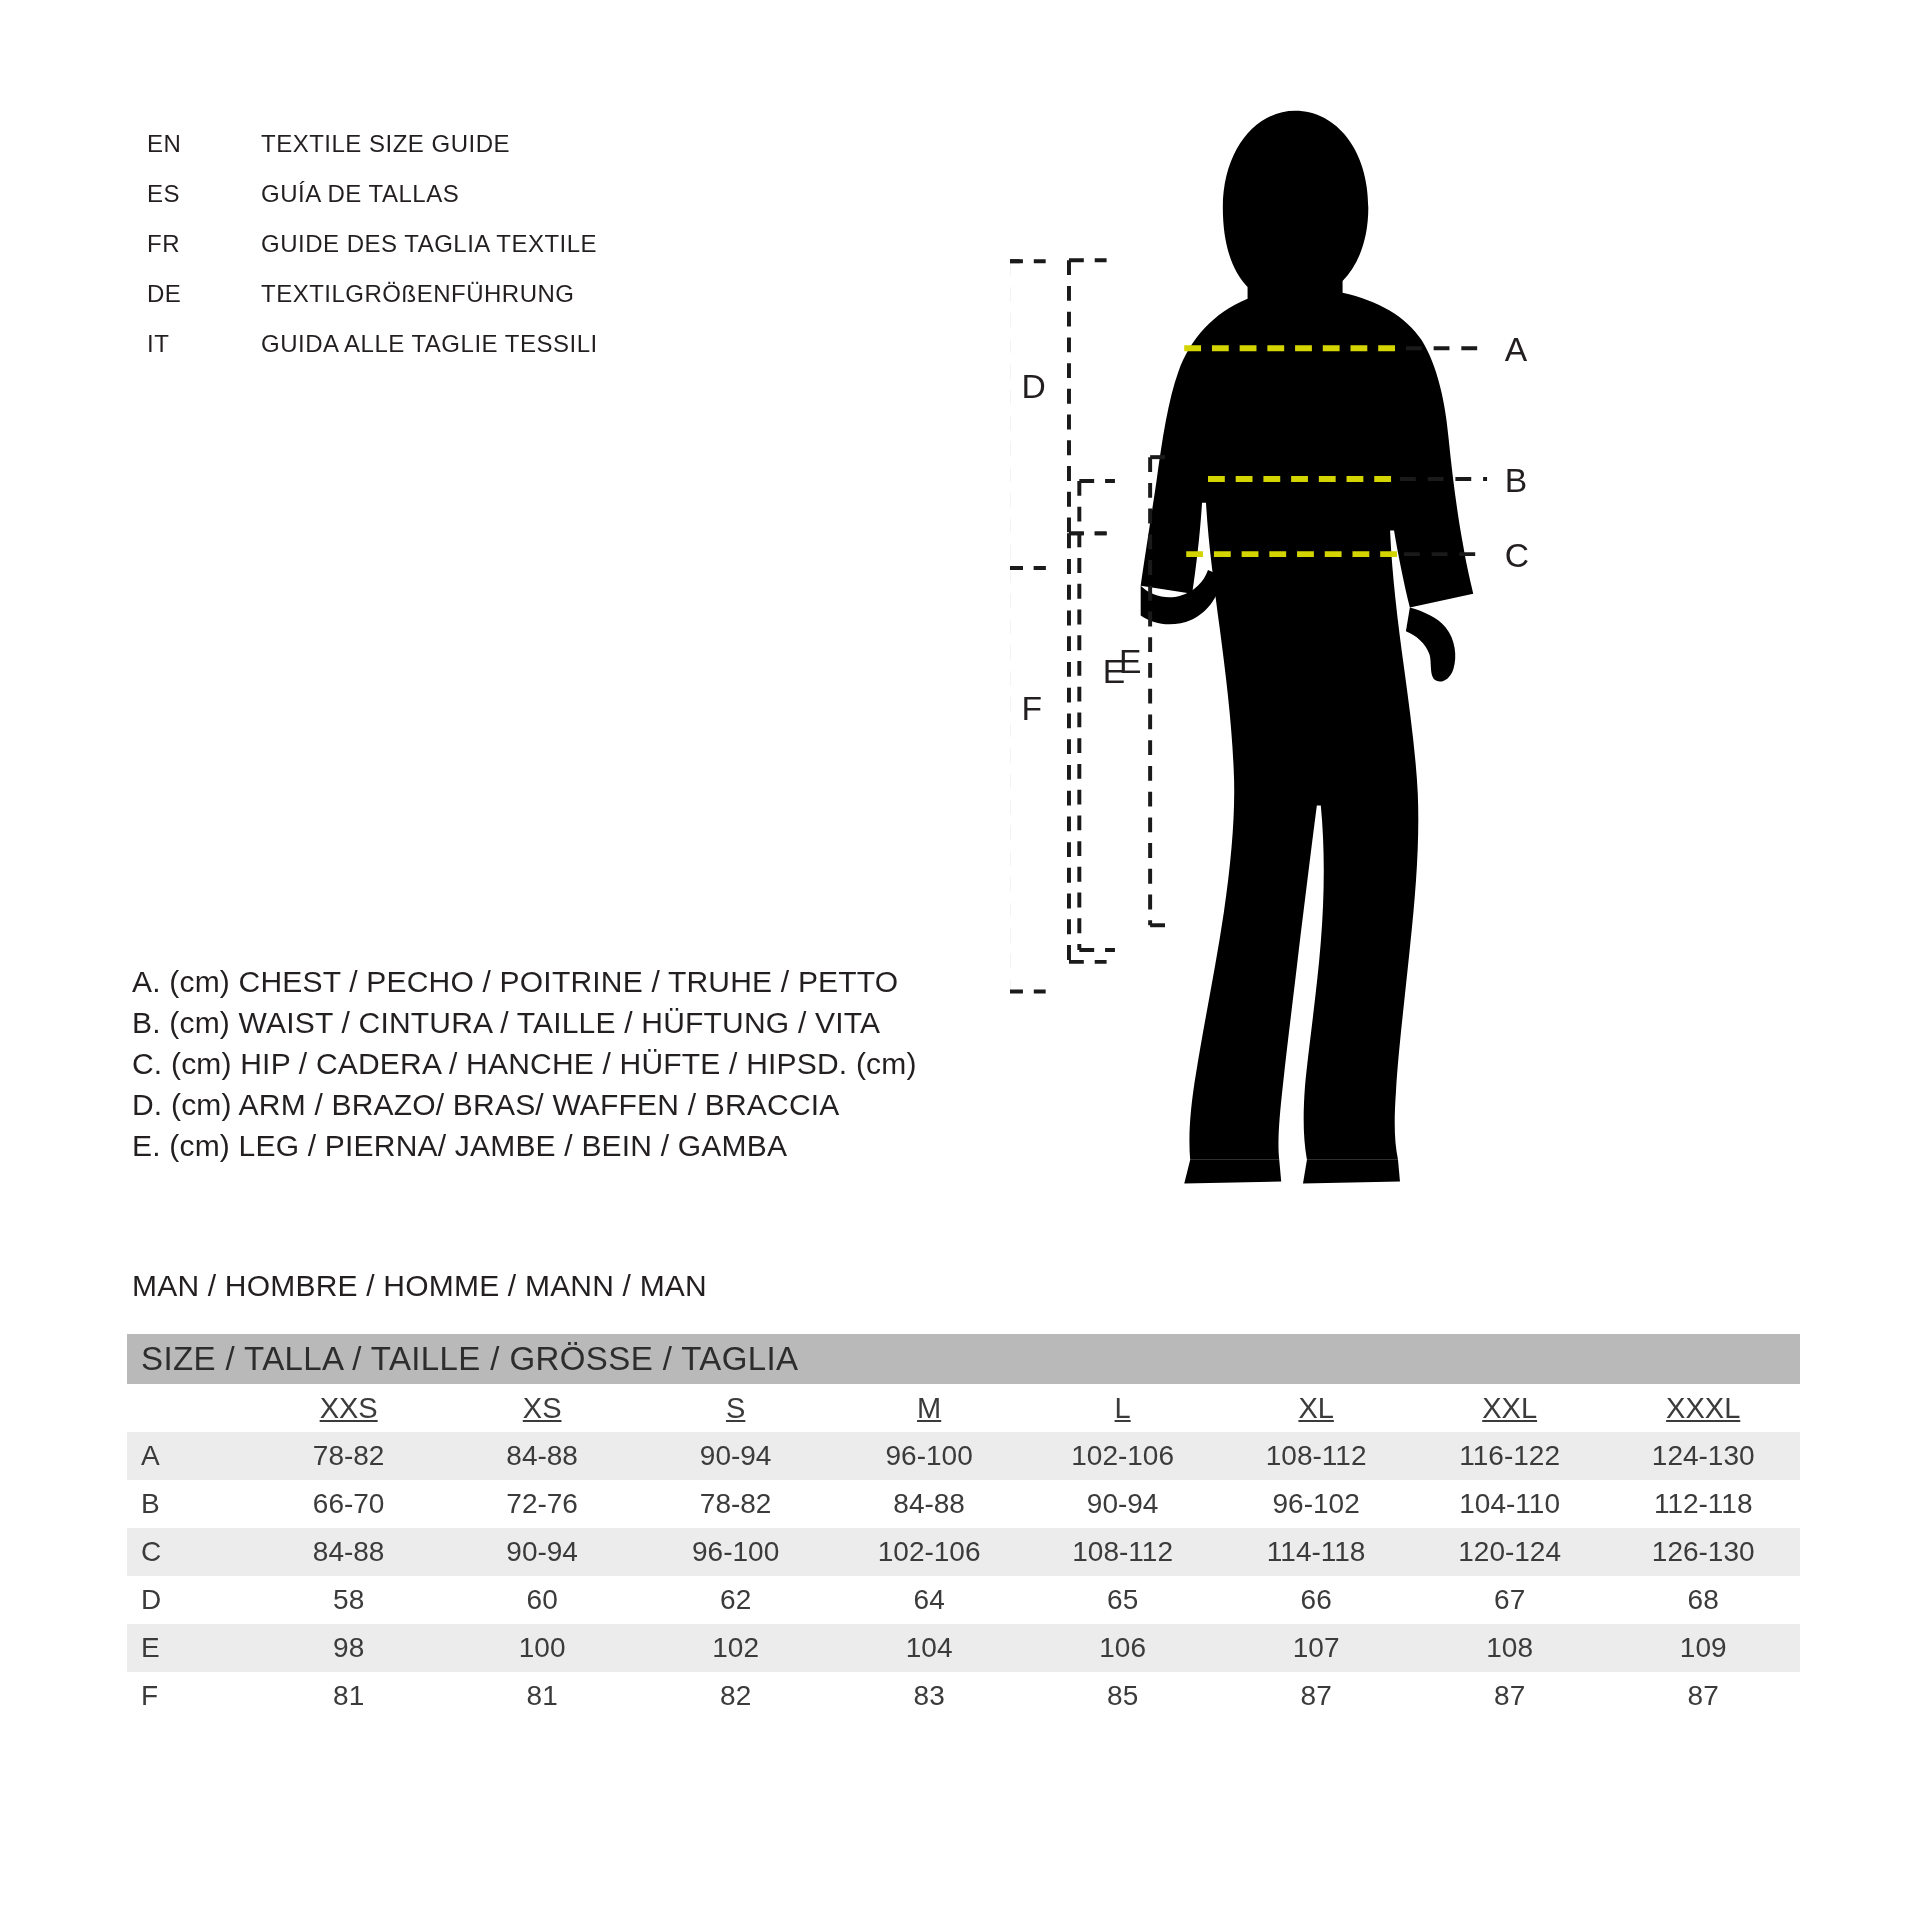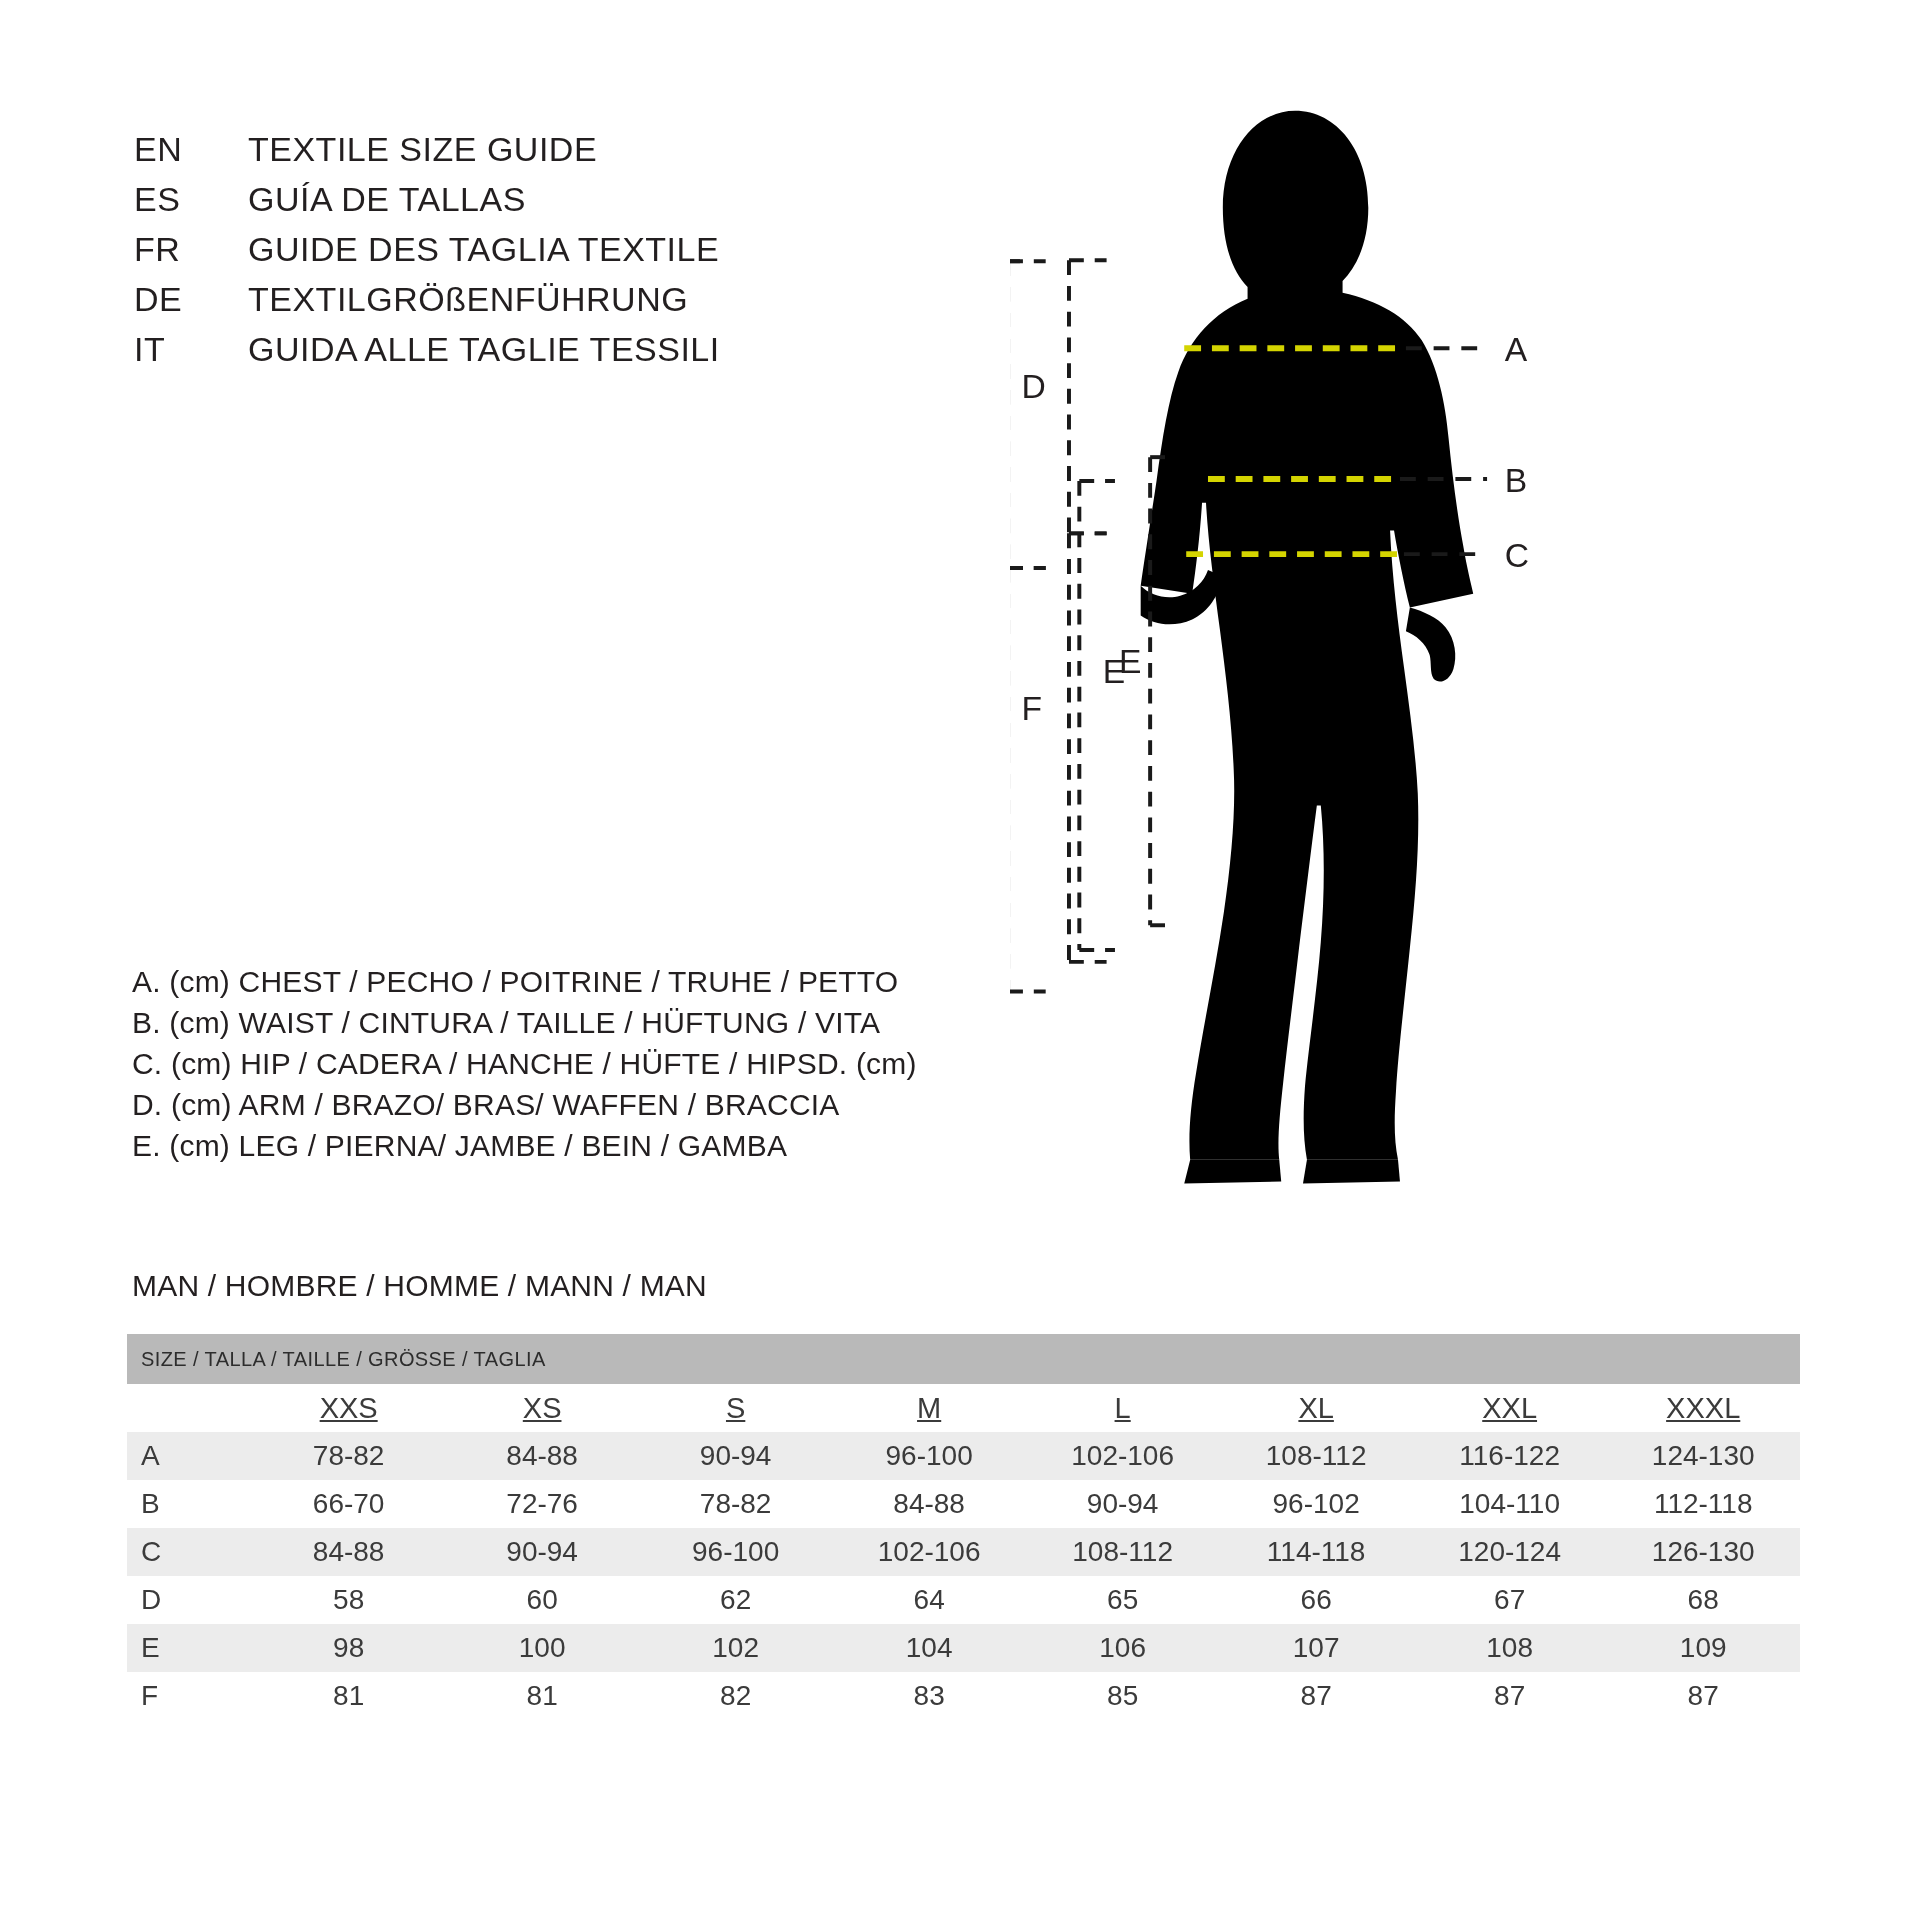--- a/index.html
+++ b/index.html
@@ -16,24 +16,25 @@
 
   
   .lang-block {
     position: absolute;
     left: 134px;
     top: 119px;
     width: 792px;
   }
   .lang-row {
     display: flex;
-    align-items: flex-end;
+    align-items: center;
     height: 50px;
-    font-size: 34px;
+    font-size: 24px;
     letter-spacing: 0.5px;
+    margin-left: 13px;
   }
   .lang-code { width: 114px; flex: none; }
   .lang-text { white-space: nowrap; }
 
   
   .legend {
     position: absolute;
     left: 132px;
     top: 965px;
     width: 1109px;
@@ -78,21 +79,21 @@
     height: 48px;
     font-weight: normal;
     text-align: center;
     color: #3b3b3b;
   }
   .hdr-bar td {
     background: #b9b9b9;
     text-align: left;
     padding-left: 14px;
     height: 50px;
-    font-size: 20px;
+    font-size: 33px;
     color: #2d2d2d;
     letter-spacing: 0.4px;
   }
   .sizes-row td { background: #ffffff; color: #3b3b3b; font-size: 29px; text-decoration: underline; }
   .row-alt td { background: #ececec; }
   .row-plain td { background: #ffffff; }
   .rowlabel { text-align: left !important; padding-left: 14px !important; width: 91px; }
   .col-size { width: 141px; }
 </style>
 </head>

